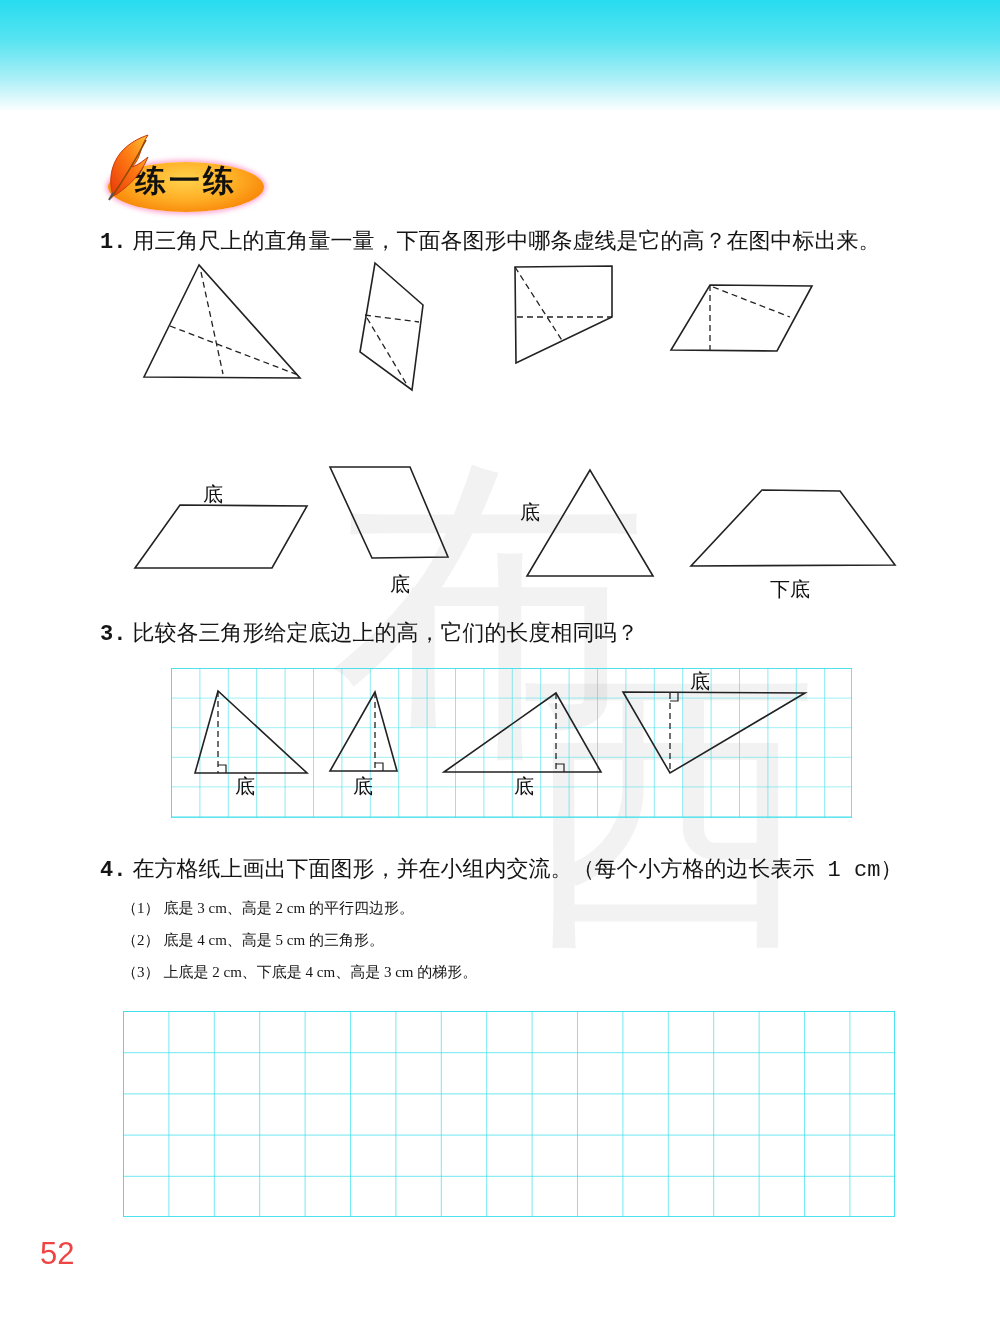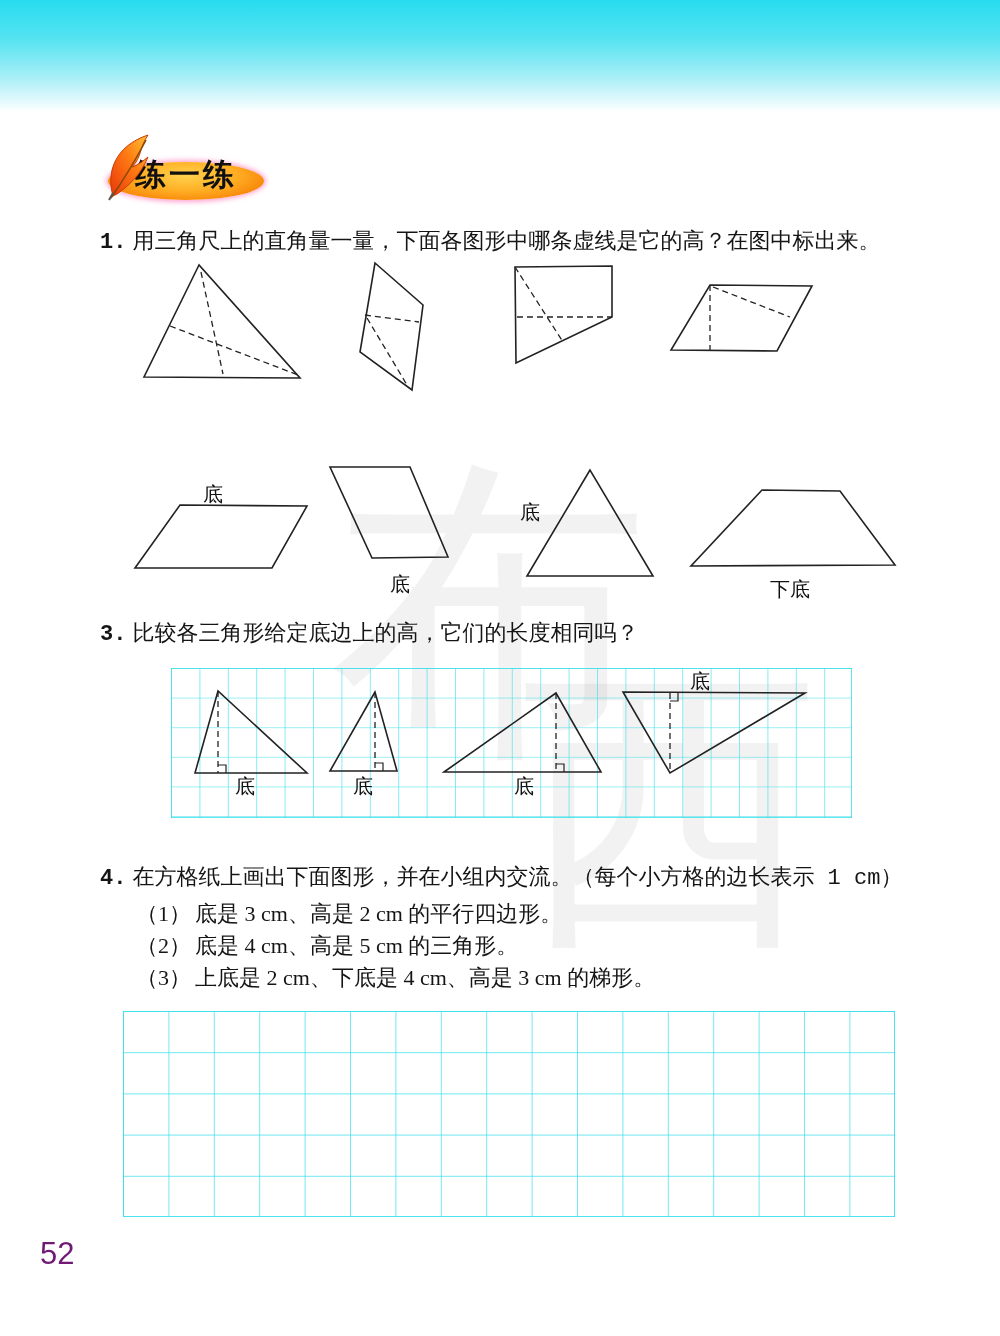--- a/index.html
+++ b/index.html
@@ -9,43 +9,43 @@
 
   .topband{position:absolute;left:0;top:0;width:1000px;height:112px;
            background:linear-gradient(to bottom,#27dcef 0%,#55e3f1 35%,#aaeff7 70%,#ffffff 100%);}
 
   .watermark{position:absolute;color:rgba(150,150,150,0.12);font-family:"Liberation Serif",serif;
              pointer-events:none;z-index:0;}
   .wm1{left:330px;top:400px;font-size:320px;}
   .wm2{left:520px;top:610px;font-size:300px;}
 
   .header{position:absolute;left:100px;top:138px;width:230px;height:80px;z-index:2;}
-  .badge{position:absolute;left:8px;top:24px;width:156px;height:38px;border-radius:50%;
+  .badge{position:absolute;left:8px;top:24px;width:156px;height:50px;border-radius:50%;
          background:radial-gradient(ellipse at 50% 35%,#ffd24d 0%,#ffae24 45%,#f67d02 85%,#ef6c00 100%);
          box-shadow:0 0 5px 2px rgba(255,90,170,0.55);
          display:flex;align-items:center;justify-content:center;}
   .badge span{font-family:"Liberation Sans","DejaVu Sans",sans-serif;font-weight:bold;
               font-size:31px;color:#101010;letter-spacing:3px;transform:translateY(-6px);}
   .feather{position:absolute;left:0;top:-6px;}
 
   .qline{position:absolute;left:100px;font-size:22px;line-height:1.35;z-index:1;white-space:nowrap;font-family:Liberation Mono, monospace;}
   .qnum{font-weight:bold;margin-right:6px;}
-  .q1{top:228px;} .q2{top:424px;} .q3{top:620px;} .q4{top:856px;margin-top:8px;}
-  .item{position:absolute;left:136px;font-size:22px;z-index:1;white-space:nowrap;}
+  .q1{top:228px;} .q2{top:424px;} .q3{top:620px;} .q4{top:856px;}
+  .item{position:absolute;left:122px;font-size:15px;z-index:1;white-space:nowrap;}
   .it1{top:899px;} .it2{top:931px;} .it3{top:963px;text-align:center;}
   .inum{margin-right:4px;}
 
   svg{position:absolute;z-index:1;}
   .shape{fill:none;stroke:#222;stroke-width:1.6;stroke-linejoin:miter;}
   .dash{fill:none;stroke:#222;stroke-width:1.3;stroke-dasharray:6 4;}
   .ra{fill:none;stroke:#222;stroke-width:1.2;}
   .lbl{font-family:"Liberation Serif","DejaVu Serif",serif;font-size:20px;fill:#111;}
 
   .pagenum{position:absolute;left:40px;top:1236px;font-family:"Liberation Sans","DejaVu Sans",sans-serif;
-           font-size:31px;color:#701a75;z-index:2;}
+           font-size:31px;color:#ef4444;z-index:2;}
 </style>
 </head>
 <body>
 
 <div class="page">
 
   <div class="topband"></div>
 
   <div class="watermark wm1">布</div>
   <div class="watermark wm2">西</div>

